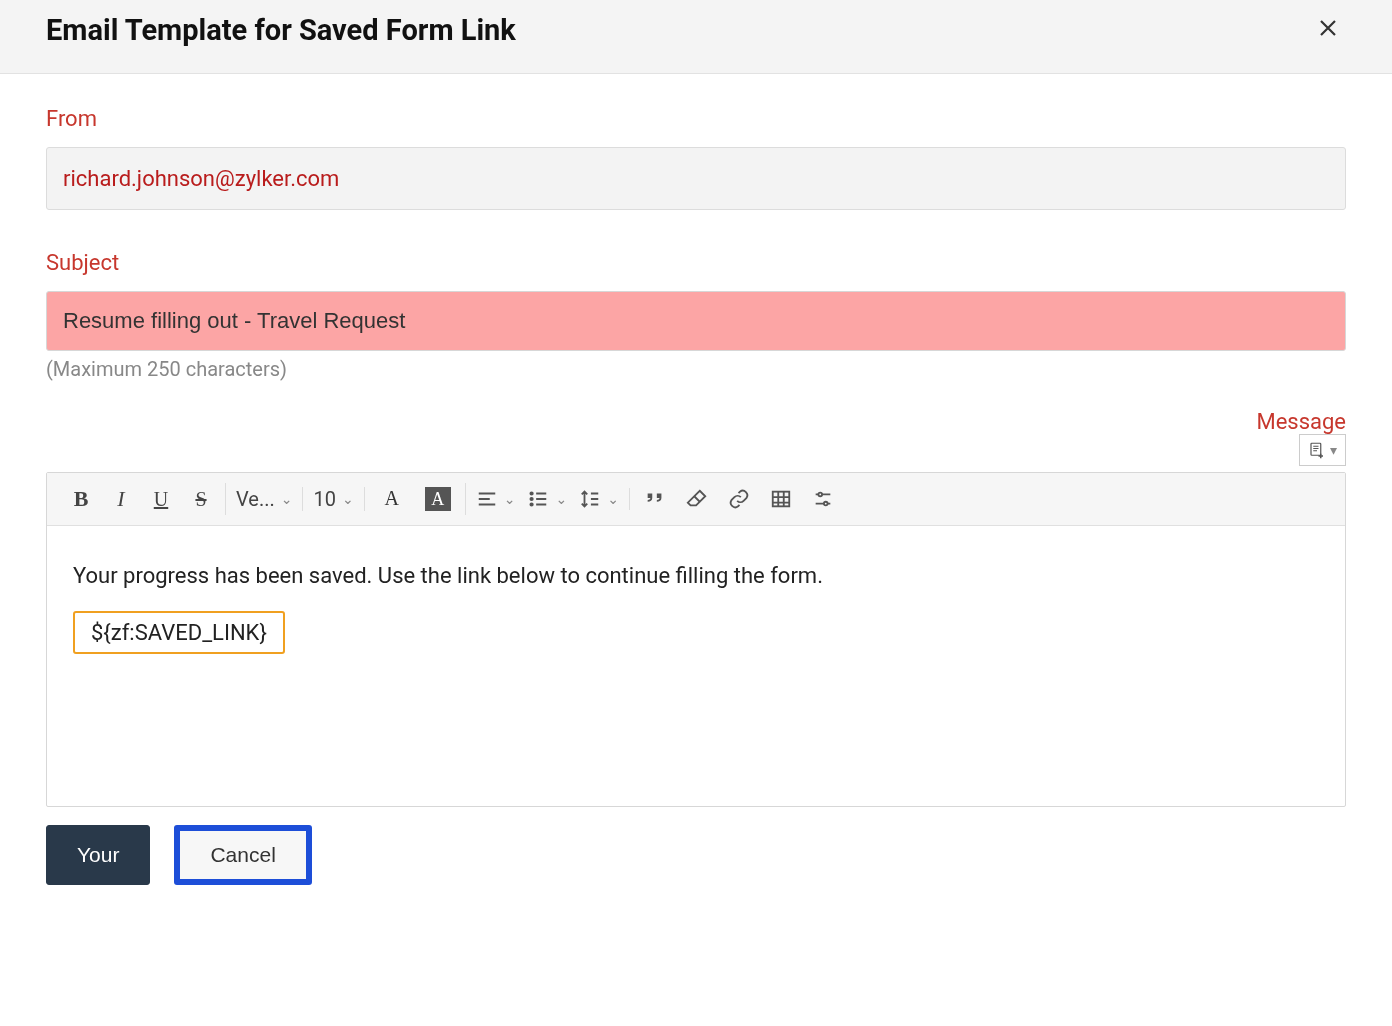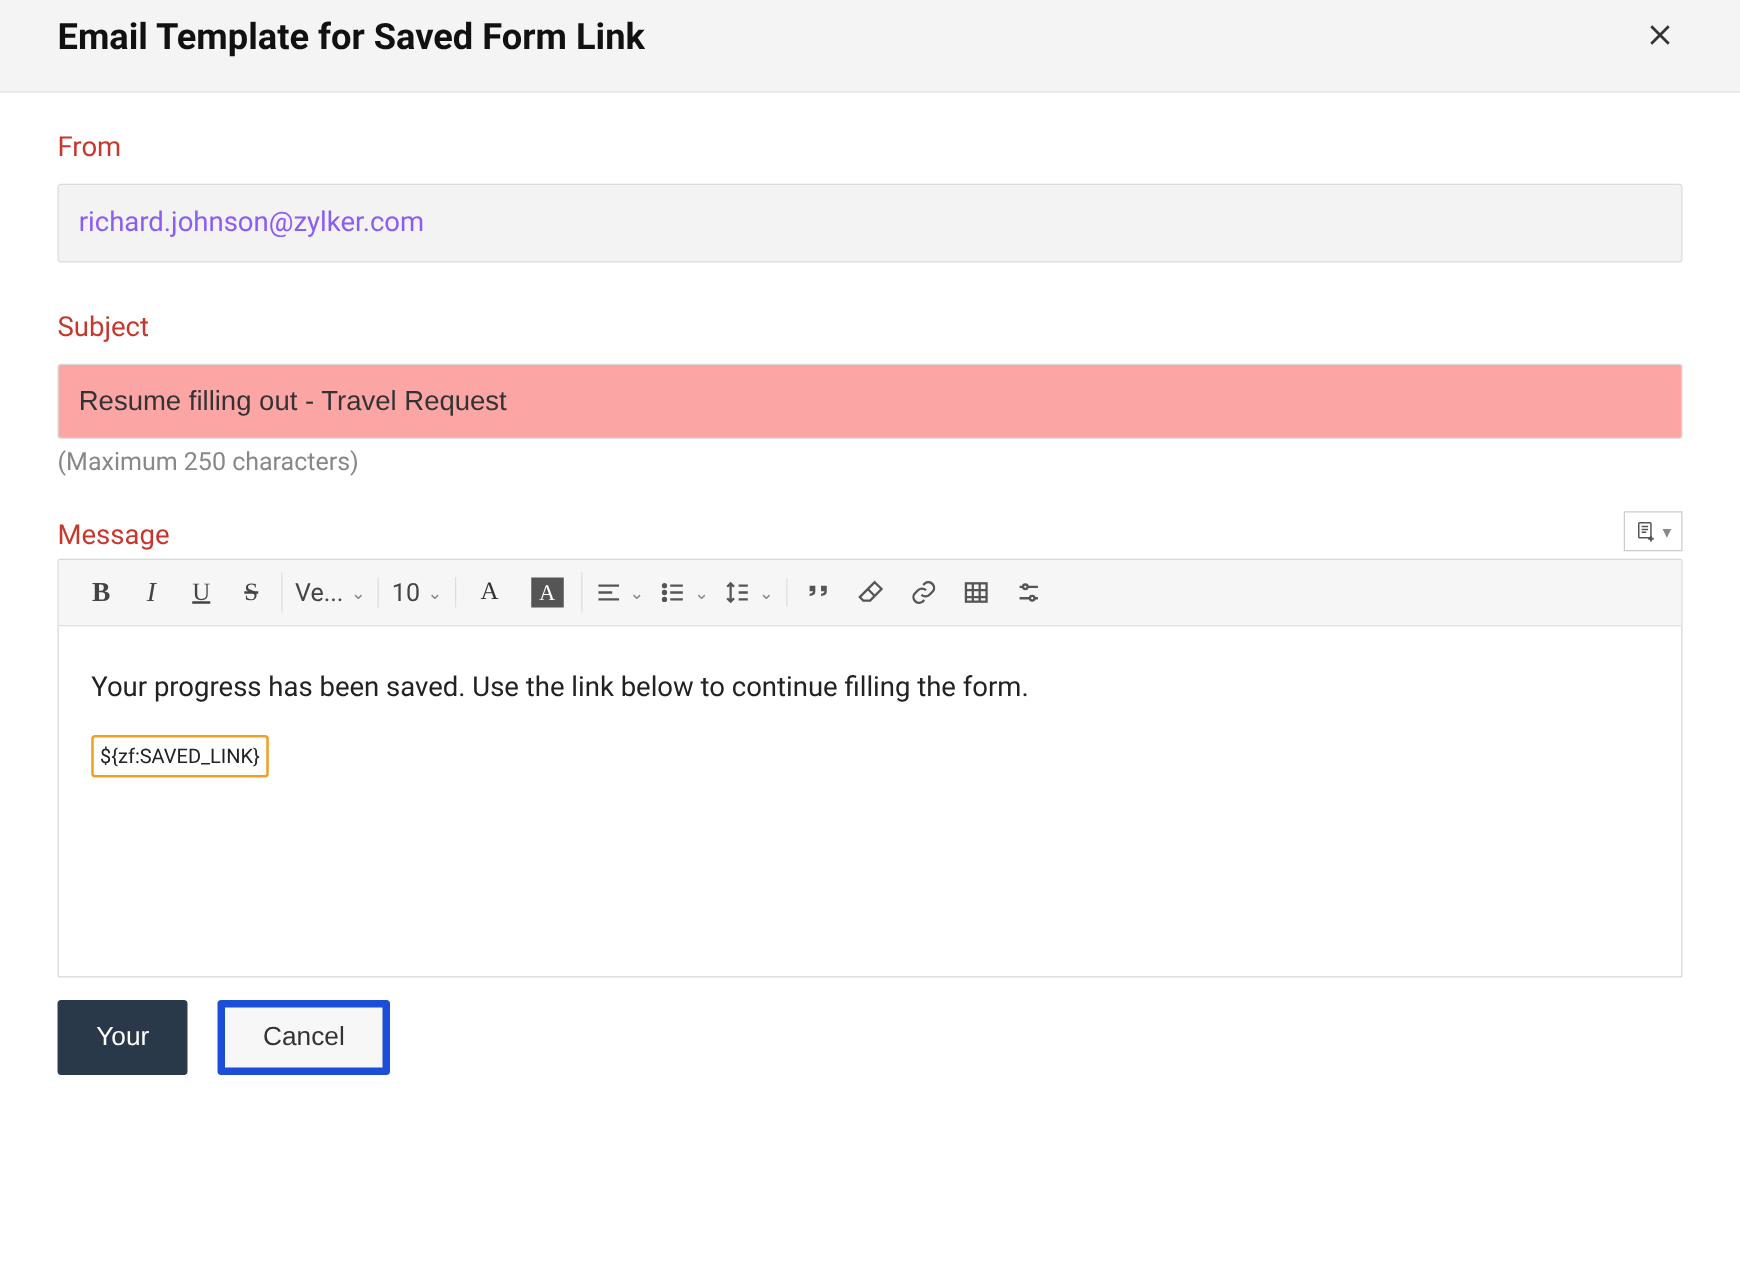--- a/index.html
+++ b/index.html
@@ -4,40 +4,40 @@
 <style>
   * { box-sizing: border-box; margin: 0; padding: 0; }
   html, body { width: 1392px; height: 1026px; font-family: -apple-system, BlinkMacSystemFont, "Segoe UI", Roboto, Arial, sans-serif; background: #fff; color: #222; }
   .modal { width: 100%; height: 100%; display: flex; flex-direction: column; }
   .header { background: #f4f4f4; border-bottom: 1px solid #e2e2e2; padding: 10px 46px 24px 46px; display: flex; align-items: center; justify-content: space-between; }
   .header h1 { font-size: 29px; font-weight: 700; color: #111; }
   .close-btn { background: none; border: none; cursor: pointer; padding: 6px; color: #333; }
   .close-btn svg { width: 24px; height: 24px; }
   .body { padding: 32px 46px 40px 46px; flex: 1; }
   .field-label { color: #c7372d; font-size: 22px; font-weight: 400; margin-bottom: 16px; display: block; }
-  .from-box { width: 100%; background: #f3f3f3; border: 1px solid #dcdcdc; border-radius: 3px; padding: 18px 16px; font-size: 22px; color: #8b5cf6; margin-bottom: 40px; }
+  .from-box { width: 100%; background: #f3f3f3; border: 1px solid #dcdcdc; border-radius: 3px; padding: 18px 16px; font-size: 22px; color: #b91c1c; margin-bottom: 40px; }
   .subject-input { width: 100%; background: #fca5a5; border: 1px solid #d7d7d7; border-radius: 3px; padding: 16px; font-size: 22px; color: #333; outline: none; }
   .help-text { color: #888; font-size: 20px; margin-top: 6px; margin-bottom: 28px; }
-  .message-row { display: flex; justify-content: space-between; align-items: flex-end; margin-bottom: 6px; }
+  .message-row { display: flex; justify-content: space-between; align-items: flex-end; margin-bottom: 6px; flex-direction: column; }
   .insert-btn { border: 1px solid #ccc; background: #fff; padding: 6px 8px; display: flex; align-items: center; gap: 4px; cursor: pointer; }
   .insert-btn svg { width: 18px; height: 18px; }
   .editor-wrap { border: 1px solid #d7d7d7; border-radius: 2px; }
   .toolbar { background: #f6f6f6; border-bottom: 1px solid #e0e0e0; padding: 10px 10px; display: flex; align-items: center; gap: 0; flex-wrap: wrap; }
   .tb-group { display: flex; align-items: center; padding: 0 10px; border-right: 1px solid #ddd; gap: 12px; }
   .tb-group:last-child { border-right: none; }
   .tb-btn { background: none; border: none; cursor: pointer; color: #555; padding: 4px 4px; display: flex; align-items: center; justify-content: center; min-width: 28px; height: 32px; }
   .tb-btn svg { width: 22px; height: 22px; }
   .tb-txt { font-size: 20px; color: #444; text-align: right; }
   .tb-sel { display: flex; align-items: center; gap: 6px; cursor: pointer; }
   .caret { color: #888; font-size: 14px; }
   .font-color-btn { display: flex; flex-direction: column; align-items: center; gap: 1px; }
   .font-color-underline { width: 26px; height: 4px; background: #000; }
   .editor-area { min-height: 280px; padding: 32px 26px; font-size: 22px; color: #222; line-height: 1.6; }
   .editor-area p { margin-bottom: 18px; }
-  .token { display: inline-block; border: 2px solid #f0a020; border-radius: 3px; padding: 2px 5px; font-size: 16px; color: #222; }
+  .token { display: inline-block; border: 2px solid #f0a020; border-radius: 3px; padding: 2px 16px; font-size: 22px; color: #222; }
   .footer { display: flex; gap: 24px; margin-top: 18px; }
   .btn { font-size: 21px; padding: 12px 30px; border-radius: 3px; cursor: pointer; }
   .btn-primary { background: #29394a; color: #fff; border: 1px solid #29394a; }
   .btn-secondary { background: #f7f7f7; color: #333; border: 6px solid #1d4ed8; }
 </style>
 </head>
 <body>
 
 <div class="modal">
 

